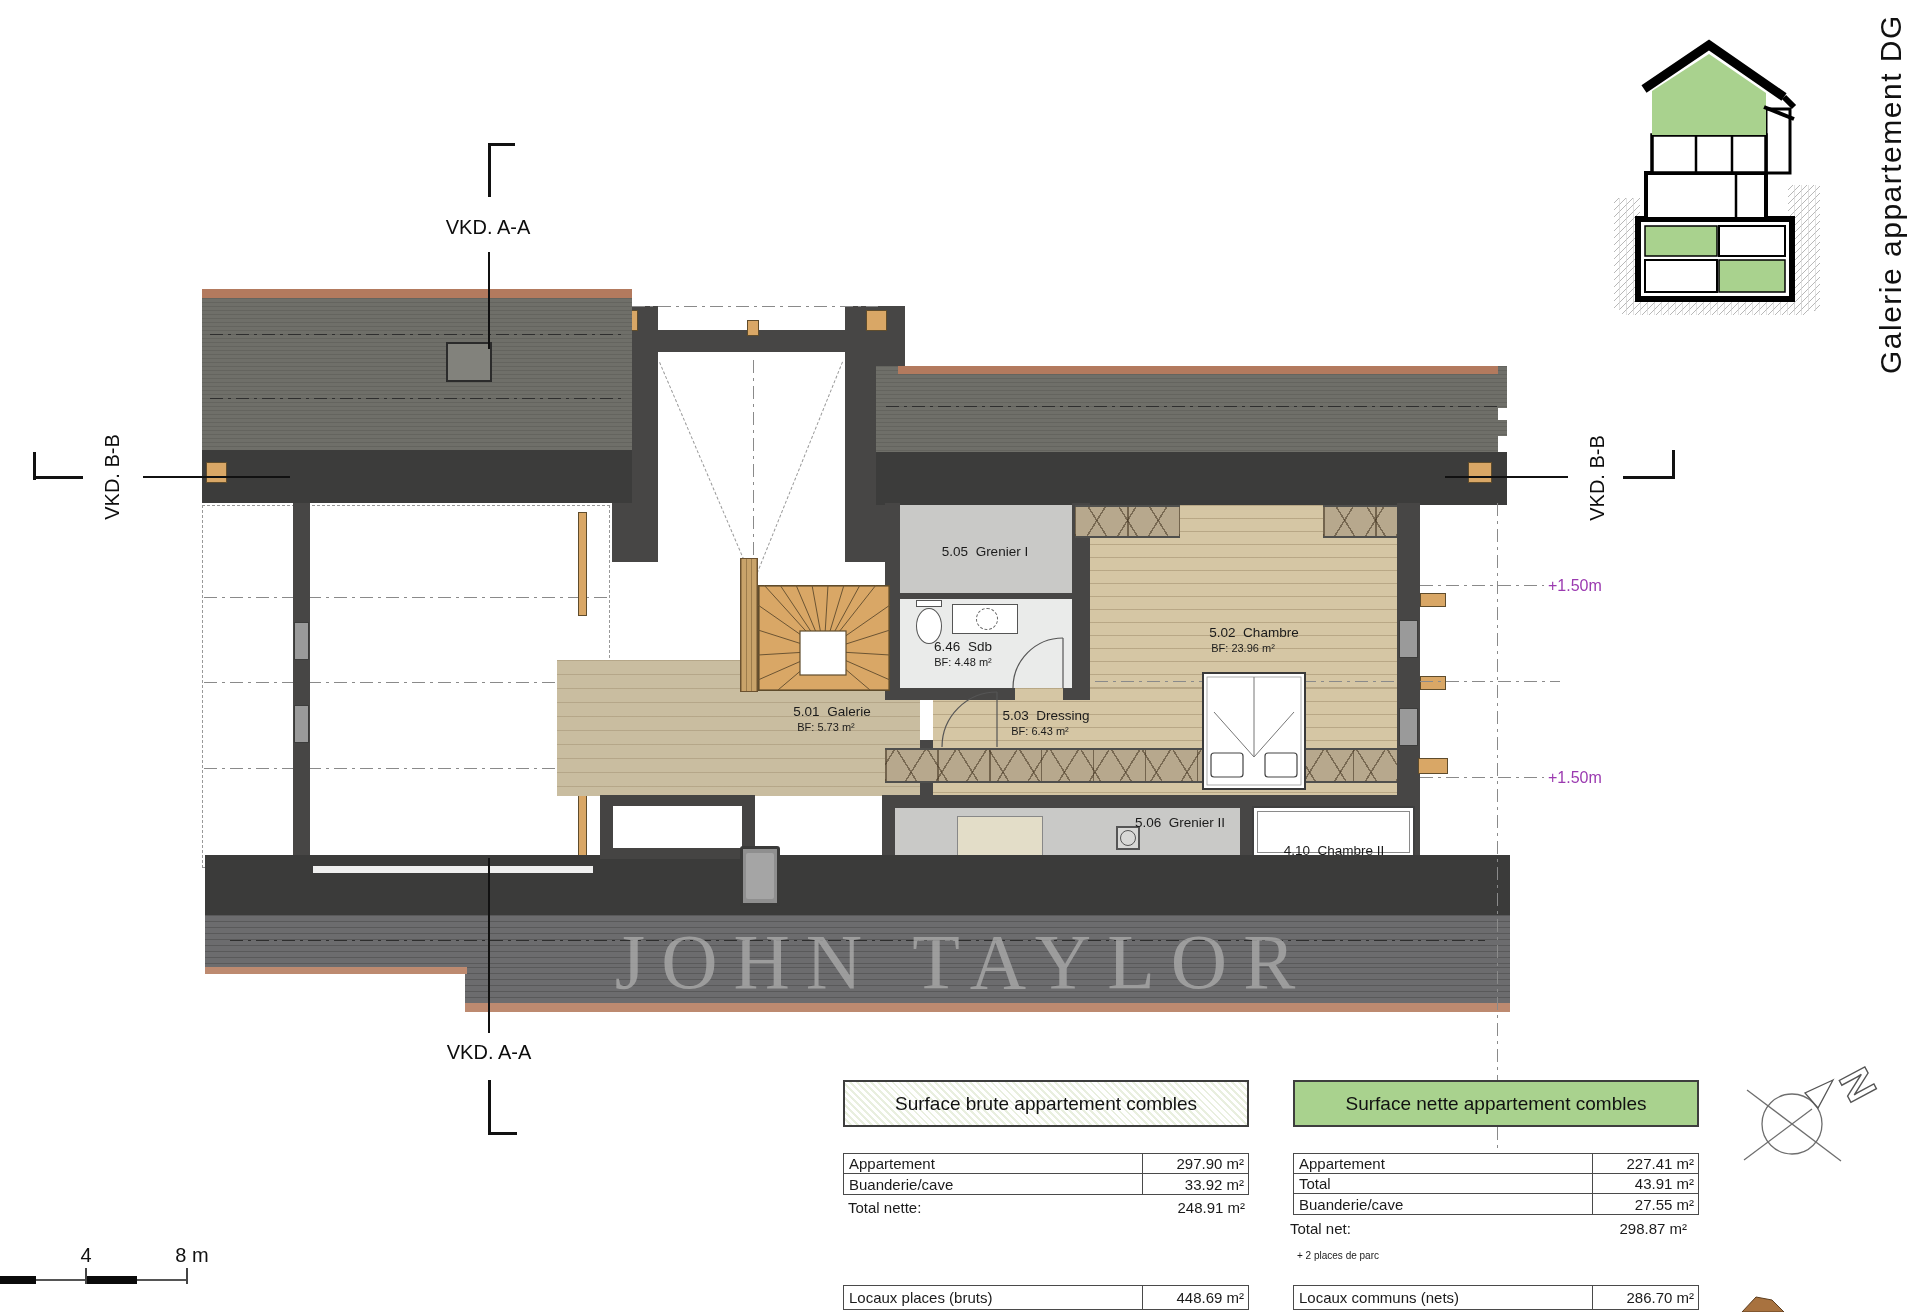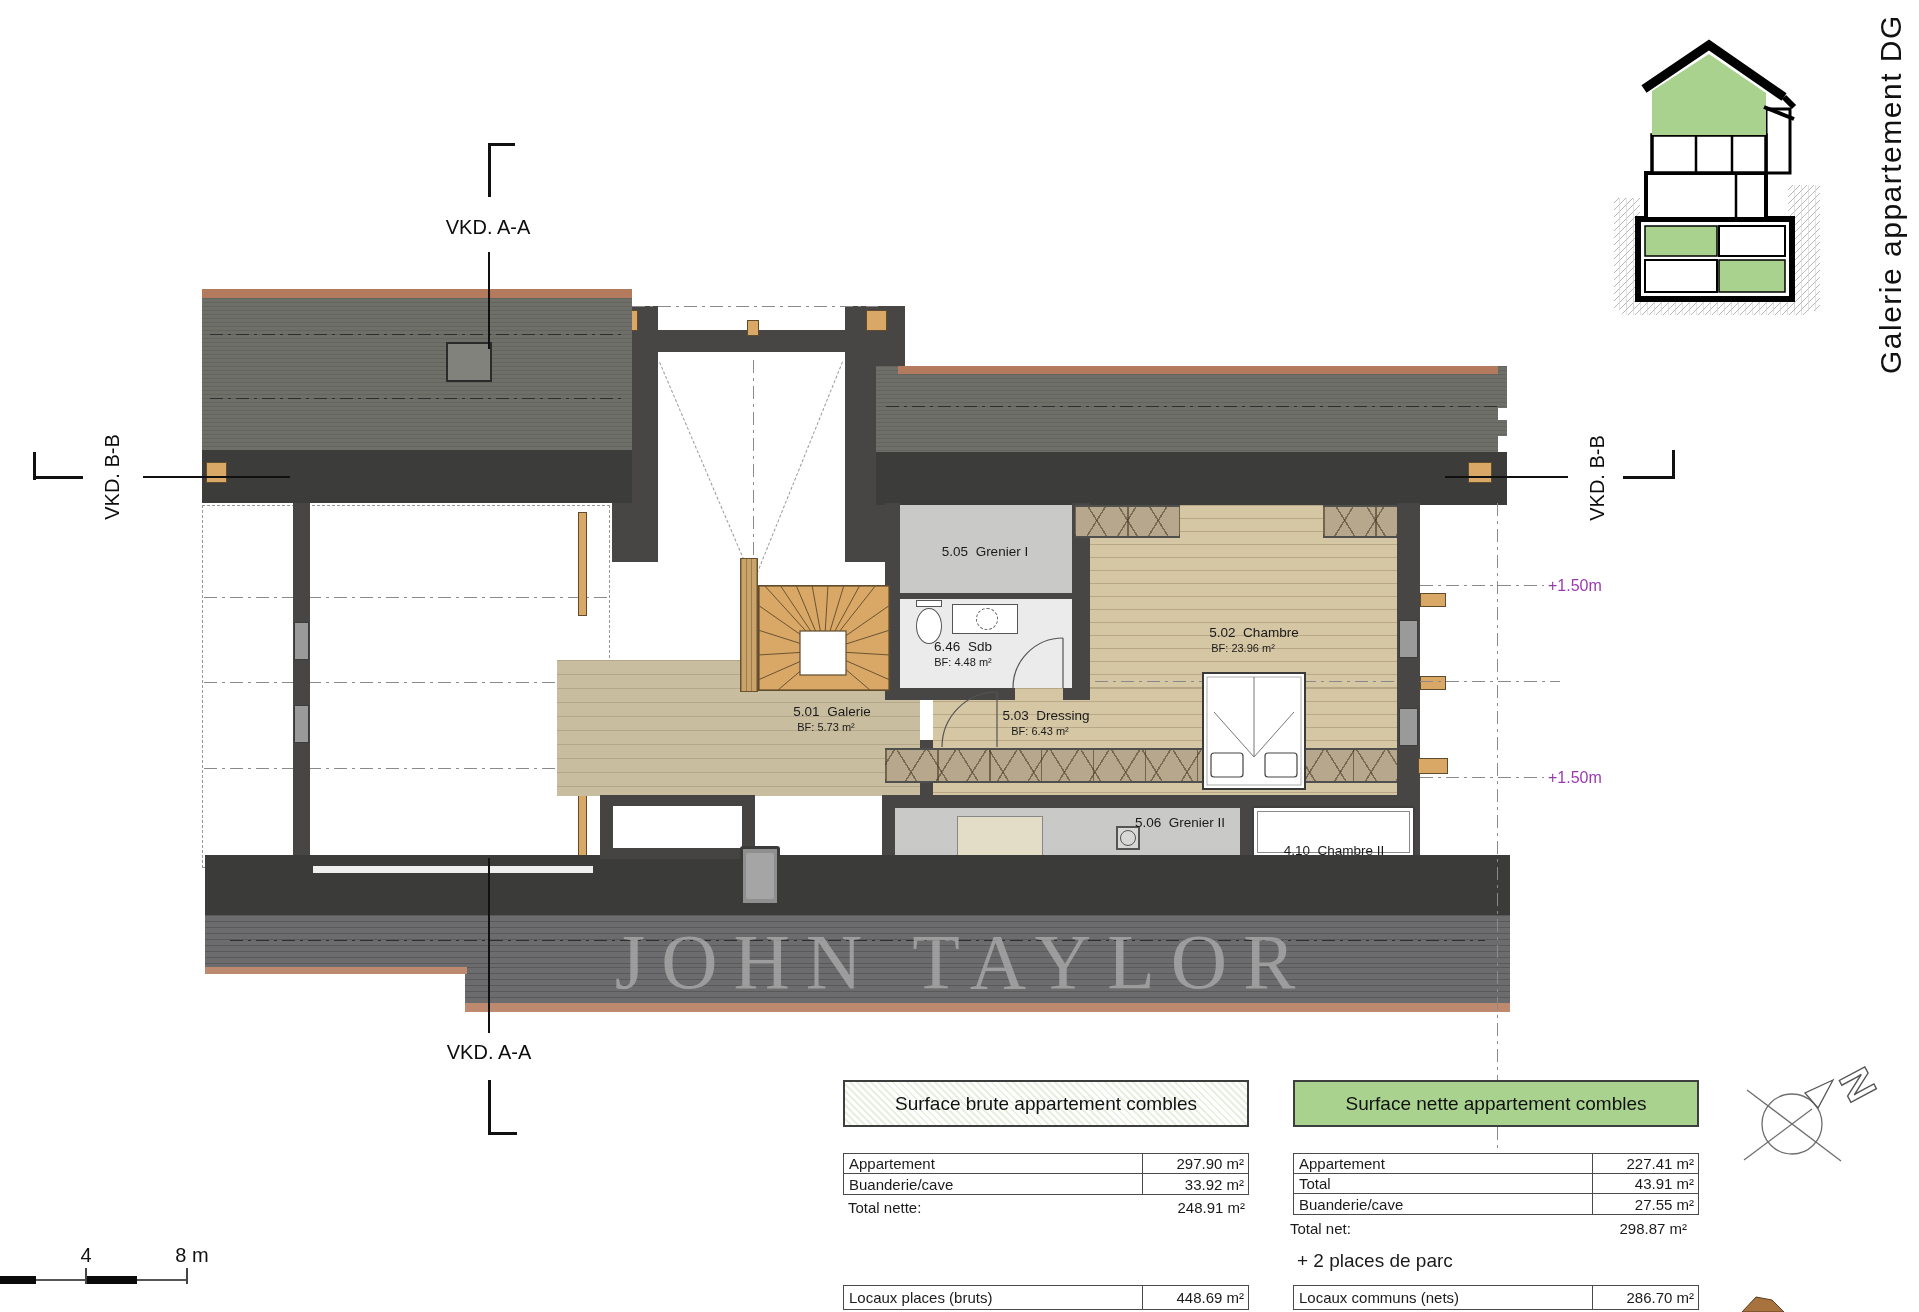--- a/index.html
+++ b/index.html
@@ -61,21 +61,21 @@
   .green-bg{background:var(--accent-green);}
   .tbox{border:1.5px solid #4a4a4a;box-sizing:border-box;z-index:60;background:#fff;}
   .trow{display:grid;grid-template-columns:1fr 106px;font-size:15px;align-items:center;height:20px;box-sizing:border-box;}
   .trow:not(:last-child){border-bottom:1px solid #4a4a4a;}
   .trow .lab{padding-left:5px;white-space:pre;}
   .trow .val{text-align:right;padding-right:4px;border-left:1px solid #4a4a4a;height:100%;
              display:flex;align-items:center;justify-content:flex-end;white-space:pre;}
   .trow-plain{display:grid;grid-template-columns:1fr 106px;font-size:15px;align-items:center;height:20px;z-index:60;}
   .trow-plain .lab{padding-left:5px;white-space:pre;}
   .trow-plain .val{text-align:right;padding-right:4px;white-space:pre;}
-  .note-text{font-size:19px;z-index:60;white-space:pre;}
+  .note-text{font-size:10px;z-index:60;white-space:pre;}
   .scale-label{font-size:20px;color:#111;z-index:60;white-space:pre;}
 </style>
 </head>
 <body>
 
 <div id="canvas">
 
   <div class="abs dashed-outline" style="left:202px;top:505px;width:408px;height:363px;"></div>
   <div class="abs ddh" style="left:204px;top:597px;width:404px;"></div>
   <div class="abs ddh" style="left:204px;top:682px;width:404px;"></div>

